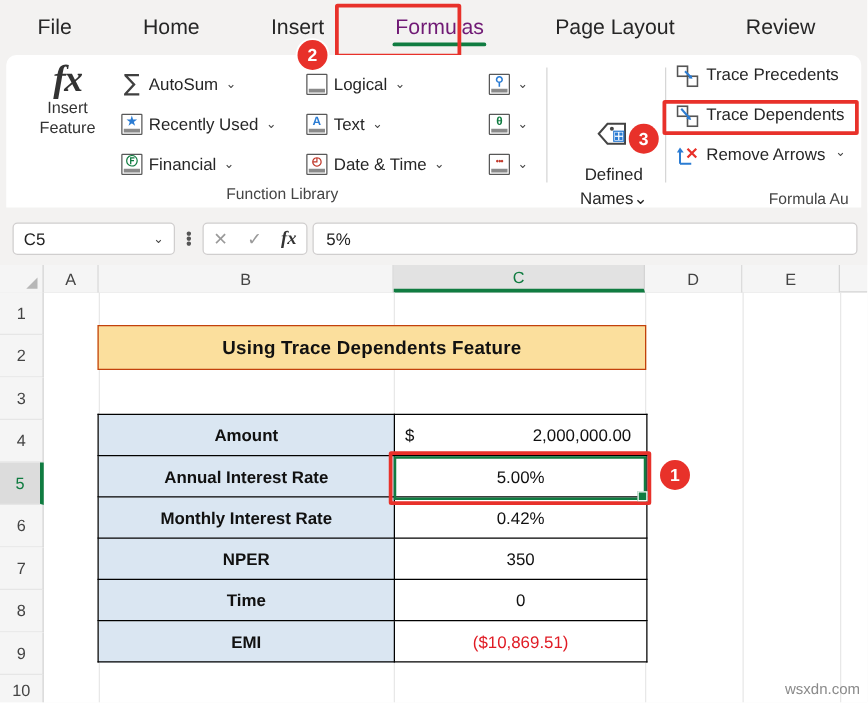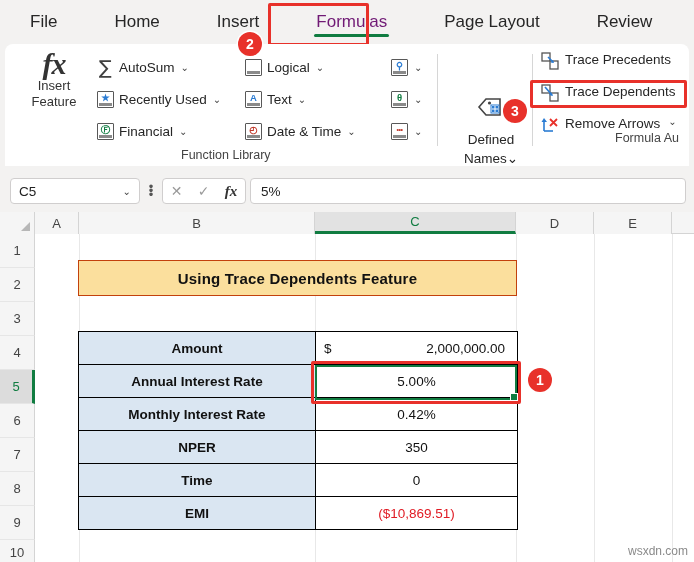--- a/index.html
+++ b/index.html
@@ -518,21 +518,21 @@
           <svg width="18" height="18" viewBox="0 0 18 18">
             <path d="M3 15 L3 4" stroke="#2b7cd3" stroke-width="1.6" fill="none"></path>
             <path d="M3 2 L6 6 L0.5 6 Z" fill="#2b7cd3"></path>
             <path d="M3 15 L12 15" stroke="#2b7cd3" stroke-width="1.6" fill="none"></path>
             <path d="M9 3 L16 10 M16 3 L9 10" stroke="#e8312a" stroke-width="1.8" fill="none"></path>
           </svg>
         </span>
         <span class="lbl">Remove Arrows</span>
         <span class="chev">⌄</span>
       </div>
-      <div class="group-label" style="left:610px; top:87px;">Formula Au</div>
+      <div class="group-label" style="left:610px; top:108px;">Formula Au</div>
 
     </div>
   </div>
 
   <div class="hl-td"></div>
   <div class="badge" id="badge-2">2</div>
   <div class="badge" id="badge-3">3</div>
 
   <div class="fbar">
     <div class="namebox">

